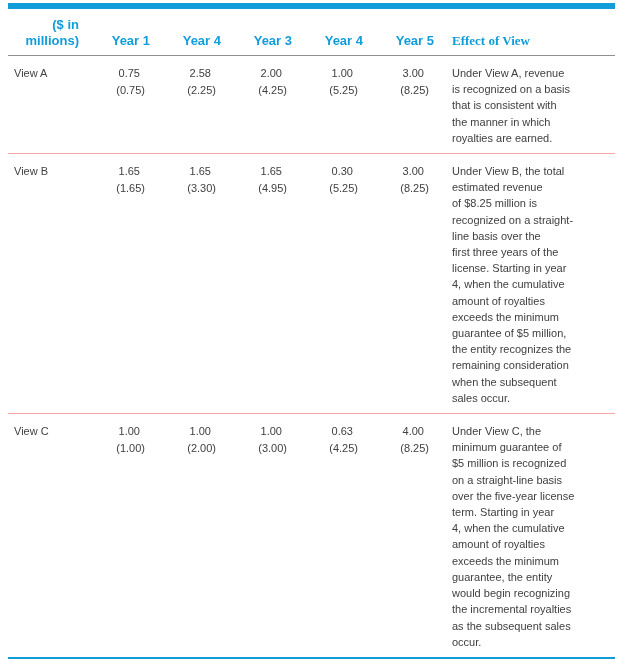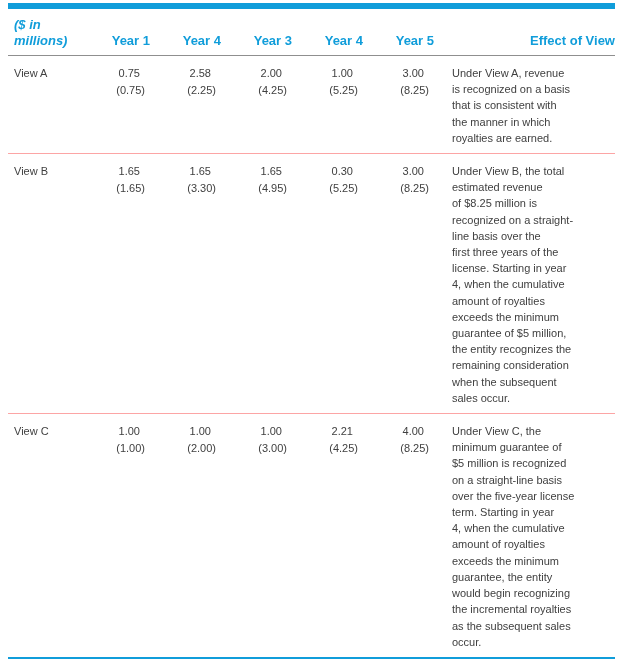--- a/index.html
+++ b/index.html
@@ -33,29 +33,29 @@
   thead th {
     color: #109dda;
     font-weight: bold;
     font-size: 13px;
     line-height: 16px;
     vertical-align: bottom;
     padding: 8px 0 6px 0;
     border-bottom: 1px solid #8f8f8f;
   }
   th.h-label {
-    text-align: left;
+    text-align: right;
     padding-left: 6px;
     white-space: pre-line;
-    font-style: italic;
   }
   th.h-year { text-align: right; }
   th.h-effect {
-    text-align: right;
+    text-align: left;
     padding-left: 18px;
+    font-family: Liberation Serif, serif;
   }
 
   tbody td {
     vertical-align: top;
     font-size: 11px;
     padding-top: 9px;
   }
   tbody tr:not(:first-child) td {
     border-top: 1px solid #fca5a5;
   }
@@ -182,21 +182,21 @@
         </td>
         <td class="val">
           <div class="num">1.00</div>
           <div class="cum">(2.00)</div>
         </td>
         <td class="val">
           <div class="num">1.00</div>
           <div class="cum">(3.00)</div>
         </td>
         <td class="val">
-          <div class="num">2.21</div>
+          <div class="num">0.63</div>
           <div class="cum">(4.25)</div>
         </td>
         <td class="val">
           <div class="num">4.00</div>
           <div class="cum">(8.25)</div>
         </td>
         <td class="effect">Under View C, the
 minimum guarantee of
 $5 million is recognized
 on a straight-line basis

